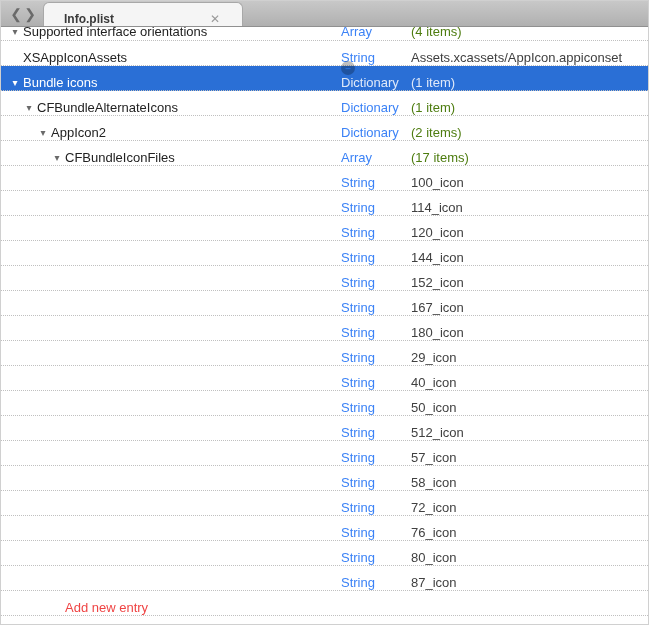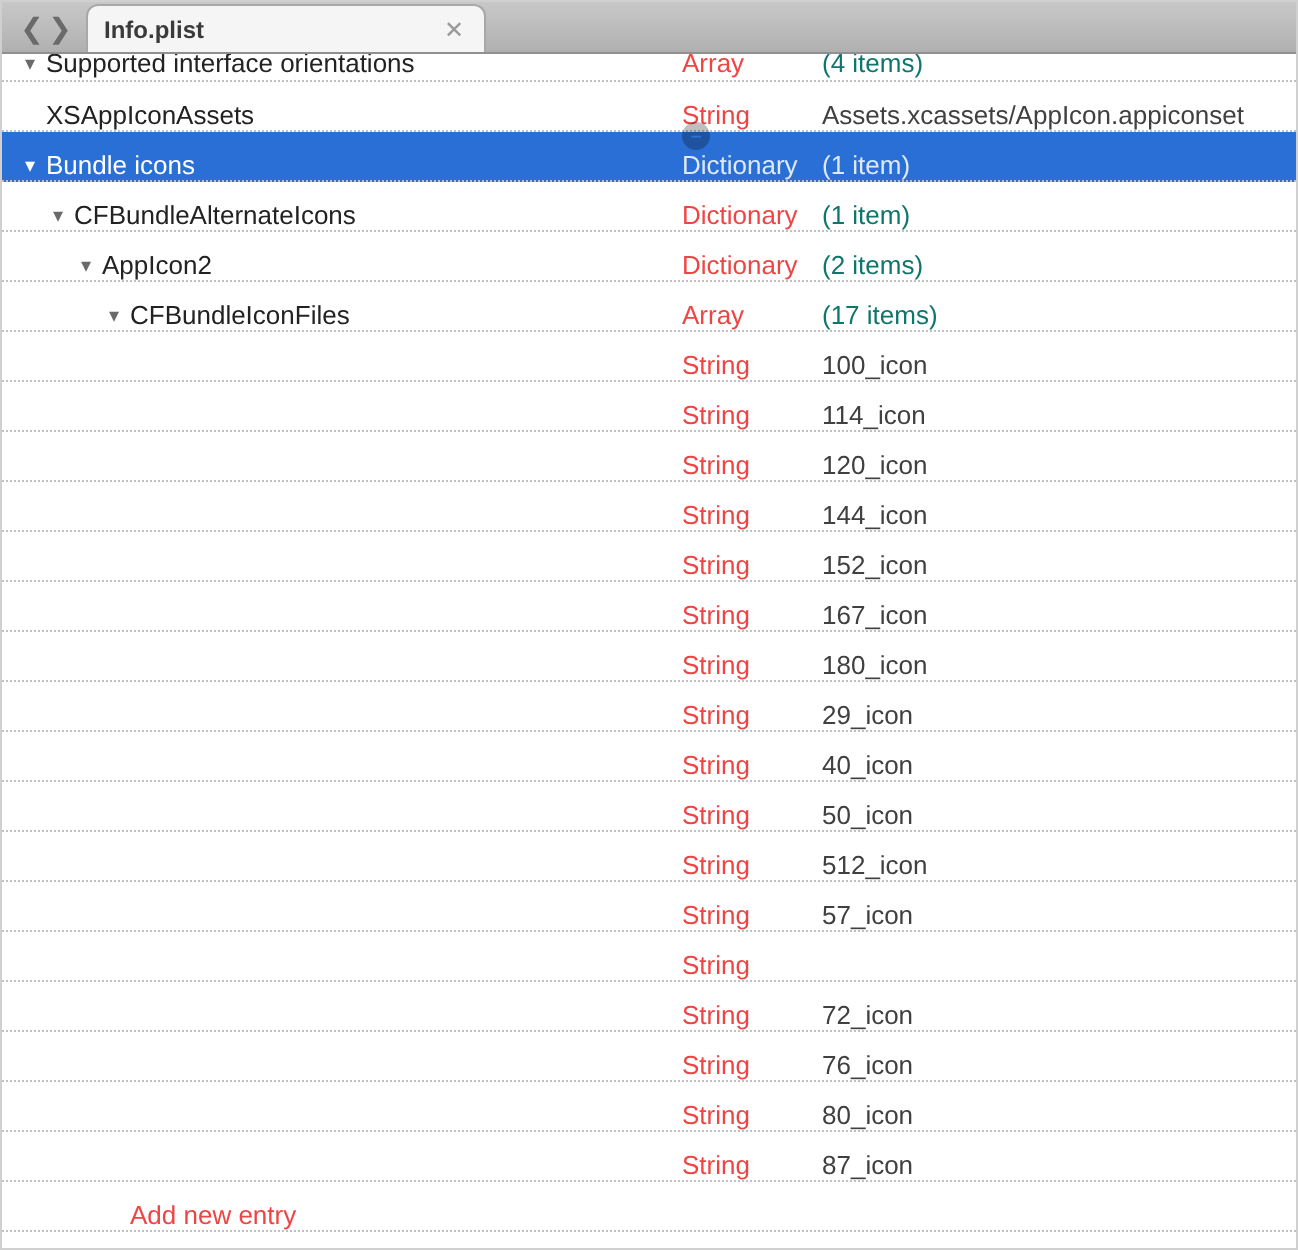--- a/index.html
+++ b/index.html
@@ -35,22 +35,22 @@
     }
     .tab {
       height: 24px;
       min-width: 200px;
       background: #f5f5f5;
       border: 1px solid #a8a8a8;
       border-bottom: none;
       border-top-left-radius: 6px;
       border-top-right-radius: 6px;
       display: flex;
-      align-items: center;
-      padding: 0 8px;
+      align-items: flex-end;
+      padding: 0 20px;
       font-size: 12px;
       color: #3a3a3a;
       position: relative;
     }
     .tab-title { flex: 1; font-weight: 600; }
     .tab-close {
       color: #9a9a9a;
       font-size: 12px;
       width: 14px;
       text-align: center;
@@ -80,29 +80,29 @@
     .row.selected .col-value { color: rgba(255,255,255,0.85); }
     .col-key {
       flex: 0 0 340px;
       display: flex;
       align-items: center;
       overflow: hidden;
       white-space: nowrap;
     }
     .col-type {
       flex: 0 0 70px;
-      color: #ef4444;
+      color: #3b82f6;
     }
     .col-value {
       flex: 1;
       color: #404040;
       white-space: nowrap;
       overflow: hidden;
     }
-    .col-value.meta { color: #0f766e; }
+    .col-value.meta { color: #4d7c0f; }
     .indent { display: inline-block; }
     .disclosure {
       width: 12px;
       display: inline-block;
       text-align: center;
       font-size: 10px;
       color: #6a6a6a;
       margin-right: 2px;
     }
     .row.selected .disclosure { color: #fff; }
@@ -281,20 +281,21 @@
           <span class="indent" style="width:64px"></span>
         </div>
         <div class="col-type">String</div>
         <div class="col-value">57_icon</div>
       </div>
       <div class="row">
         <div class="col-key">
           <span class="indent" style="width:64px"></span>
         </div>
         <div class="col-type">String</div>
+        <div class="col-value">58_icon</div>
       </div>
       <div class="row">
         <div class="col-key">
           <span class="indent" style="width:64px"></span>
         </div>
         <div class="col-type">String</div>
         <div class="col-value">72_icon</div>
       </div>
       <div class="row">
         <div class="col-key">

